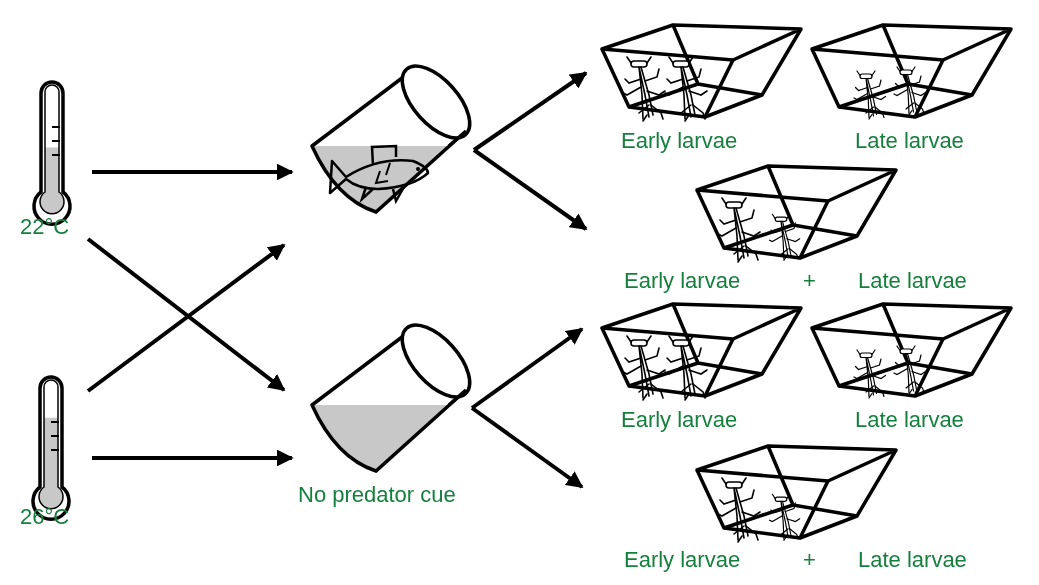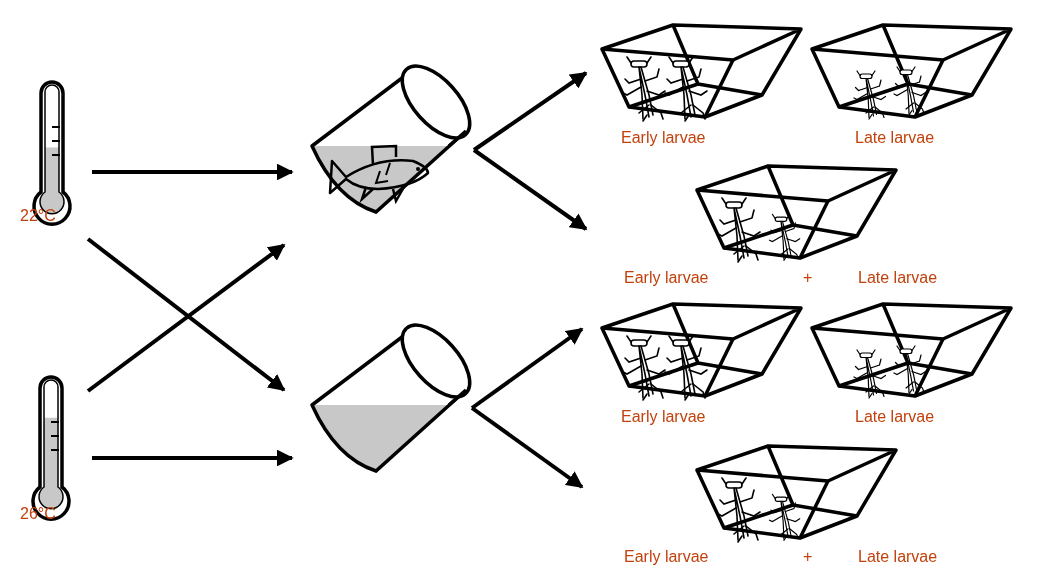--- a/index.html
+++ b/index.html
@@ -1,18 +1,18 @@
 <!DOCTYPE html>
 <html><head>
 <meta charset="utf-8">
 <style>
   html, body { margin: 0; padding: 0; background: #ffffff; }
   body { width: 1039px; height: 585px; position: relative; overflow: hidden; font-family: "Liberation Sans", "DejaVu Sans", sans-serif; }
   #stage { position: absolute; left: 0; top: 0; width: 1039px; height: 585px; }
-  .lbl { position: absolute; font-size: 16px; color: #c2410c; white-space: nowrap; line-height: 1; }
+  .lbl { position: absolute; font-size: 22px; color: #15803d; white-space: nowrap; line-height: 1; }
 </style>
 </head>
 <body>
 
 <div id="stage">
   <svg id="art" width="1039" height="585" viewBox="0 0 1039 585" xmlns="http://www.w3.org/2000/svg">
     <defs>
       <marker id="ah" viewBox="0 0 10 10" refX="9" refY="5" markerWidth="4.2" markerHeight="4.2" orient="auto">
         <path d="M0,0 L10,5 L0,10 z" fill="#000"></path>
       </marker>
@@ -164,23 +164,24 @@
           <g transform="translate(781,500) scale(0.72)">
             <rect x="-8" y="-4" width="16" height="6" rx="3" fill="#fff" stroke="#000" stroke-width="1.6"></rect>
             <path d="M0,2 L6,30 L10,52 M2,2 L10,30 L14,50 M0,2 L3,30 L4,54" fill="none" stroke="#000" stroke-width="1.6" stroke-linecap="round"></path>
             <path d="M2,14 L-10,18 L-14,14 M2,22 L-12,30 L-16,28 M6,16 L18,12 L20,4 M8,26 L20,30 L26,26 M10,40 L0,48 M12,40 L22,48 L24,54 M8,50 L4,56 M-8,-2 L-12,-8 M8,-2 L12,-8" fill="none" stroke="#000" stroke-width="1.6" stroke-linecap="round"></path>
           </g>
         </g>
       </g>
   </svg>
 
   
-  <div class="lbl" style="left:20px; top:208px;text-align:right;">22°C</div>
+  <div class="lbl" style="left:20px; top:216px;text-align:right;">22°C</div>
   <div class="lbl" style="left:20px; top:506px;text-align:center;">26°C</div>
 
+  <div class="lbl" style="left:298px; top:484px;">No predator cue</div>
 
   
   <div class="lbl" style="left:621px; top:130px;">Early larvae</div>
   <div class="lbl" style="left:855px; top:130px;">Late larvae</div>
   <div class="lbl" style="left:624px; top:270px;">Early larvae</div>
   <div class="lbl" style="left:803px; top:270px;">+</div>
   <div class="lbl" style="left:858px; top:270px;">Late larvae</div>
 
   
   <div class="lbl" style="left:621px; top:409px;">Early larvae</div>

